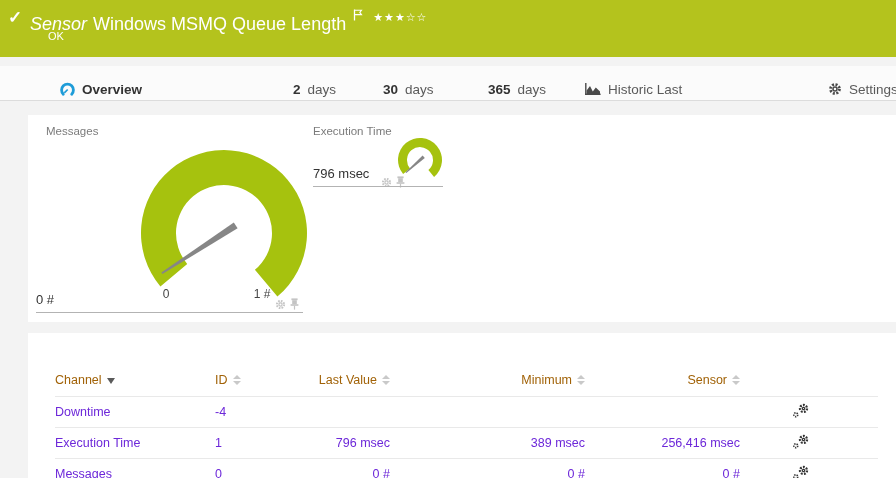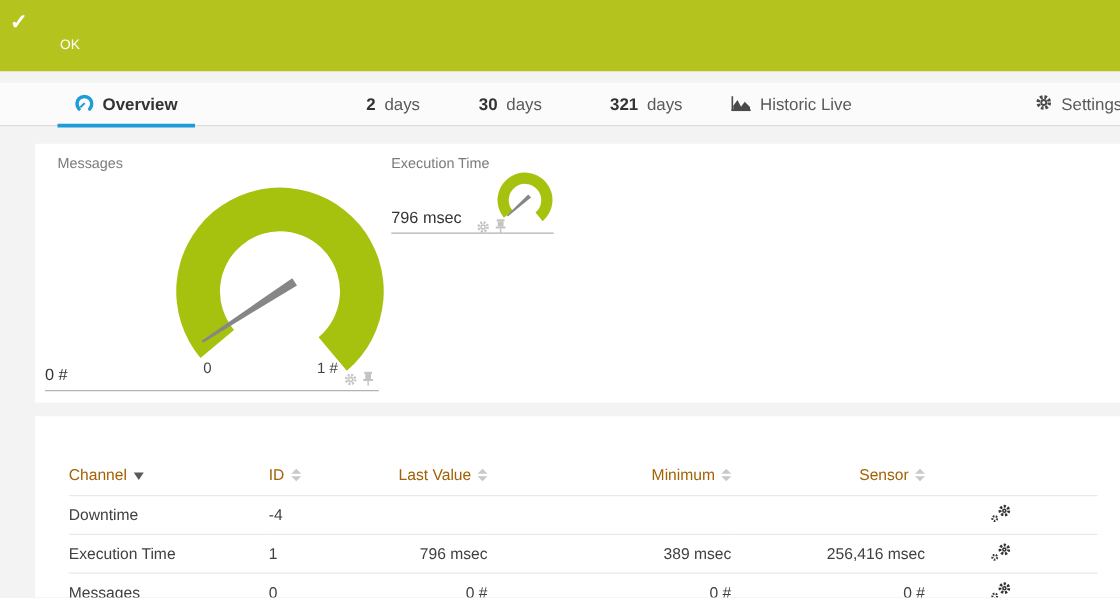--- a/index.html
+++ b/index.html
@@ -10,42 +10,42 @@
   .topbar { position:absolute; top:0; left:0; right:0; height:57px; background:#b4c31d; color:#fff; }
   .topbar .check { position:absolute; left:8px; top:7px; font-size:17px; font-weight:bold; }
   .title-line { position:absolute; left:30px; top:5px; font-size:18px; white-space:nowrap; }
   .title-line .kind { font-style:italic; margin-right:6px; }
   .title-line .flag { margin-left:7px; vertical-align:9px; }
   .title-line .stars { font-size:11px; letter-spacing:1px; vertical-align:9px; margin-left:10px; }
   .topbar .ok { position:absolute; left:48px; top:30px; font-size:11px; font-weight:normal; }
 
   
   .tabbar { position:absolute; top:66px; left:0; right:0; height:35px; background:#fbfbfb; border-bottom:1px solid #dcdcdc; }
-  .tab { position:absolute; top:0; height:35px; display:flex; align-items:center; gap:7px; padding:0 12px; font-size:13.5px; color:#5a5a5a; cursor:pointer; white-space:nowrap; }
+  .tab { position:absolute; top:16px; height:35px; display:flex; align-items:flex-start; gap:7px; padding:0 12px; font-size:13.5px; color:#5a5a5a; cursor:pointer; white-space:nowrap; }
   .tab .num { font-weight:bold; color:#333; }
   .tab.active { color:#333; font-weight:bold; }
   .tab.active::after { content:""; position:absolute; left:0; right:0; bottom:-1px; height:3px; background:#1e9cd8; }
   .t0{left:46px; padding:0 14px;} .t1{left:158px;} .t2{left:281px;} .t3{left:371px;}
   .t4{left:476px;} .t5{left:573px;} .t6{left:726px;} .t7{left:816px;}
 
   
   .card { position:absolute; left:28px; right:0; background:#fff; }
   .card.gauges { top:115px; height:207px; }
   .card.table-card { top:333px; height:145px; }
 
   .glabel { position:absolute; font-size:11.5px; color:#7b7b7b; }
   .gvalue { position:absolute; font-size:13px; color:#333; }
   .scale-label { position:absolute; font-size:12px; color:#444; text-align:center; }
   .uline { position:absolute; height:1px; background:#b3b3b3; }
   .mini-icons { position:absolute; display:flex; gap:4px; align-items:flex-end; }
 
   
   table.chan { position:absolute; left:27px; right:18px; top:36px; border-collapse:collapse; width:calc(100% - 45px); table-layout:fixed; }
   table.chan th { font-weight:normal; font-size:12.5px; color:#a16207; padding:4px 0 9px 0; white-space:nowrap; }
-  table.chan td { font-size:12.5px; color:#404040; padding:6px 0; border-top:1px solid #e9e9e9; white-space:nowrap; }
+  table.chan td { font-size:12.5px; color:#6d28d9; padding:6px 0; border-top:1px solid #e9e9e9; white-space:nowrap; }
   table.chan tr.last td { border-bottom:1px solid #e9e9e9; }
   .al { text-align:left; } .ar { text-align:right; }
   th.ar .hwrap { justify-content:flex-end; }
   .hwrap { display:flex; align-items:center; gap:5px; }
   .sort-both { display:inline-flex; flex-direction:column; gap:2px; }
   .sort-both i { width:0; height:0; border-left:4px solid transparent; border-right:4px solid transparent; display:block; }
   .sort-both .up { border-bottom:4px solid #c9c9c9; }
   .sort-both .dn { border-top:4px solid #c9c9c9; }
   .sort-desc { width:0; height:0; border-left:4.5px solid transparent; border-right:4.5px solid transparent; border-top:6px solid #5a5a5a; display:inline-block; margin-top:2px; }
   td.gearcell { text-align:right; padding-right:68px !important; }
@@ -61,50 +61,56 @@
   <symbol id="sym-pin" viewBox="0 0 9 12">
     <rect x="1.4" y="0.4" width="6.2" height="1.8" fill="currentColor"></rect>
     <rect x="2.2" y="2.2" width="4.6" height="4" fill="currentColor"></rect>
     <rect x="0.6" y="6.2" width="7.8" height="1.6" fill="currentColor"></rect>
     <rect x="3.9" y="7.8" width="1.2" height="3.8" fill="currentColor"></rect>
   </symbol>
 </svg>
 
 <div class="topbar">
   <span class="check">✓</span>
+  <div class="title-line">
+    <span class="kind">Sensor</span><span>Windows MSMQ Queue Length</span><span class="flag"><svg width="10" height="12" viewBox="0 0 10 12">
+          <path d="M1.5 0.5 V11.5" stroke="#fff" stroke-width="1.3" fill="none"></path>
+          <path d="M1.5 1.2 H8.5 L6.8 3.4 L8.5 5.6 H1.5" fill="none" stroke="#fff" stroke-width="1.1"></path>
+        </svg></span><span class="stars">★★★☆☆</span>
+  </div>
   <div class="ok">OK</div>
 </div>
 
 <div class="tabbar">
   <div class="tab t0 active">
     <span><svg width="15" height="15" viewBox="0 0 16 16">
           <path d="M3.5 13 A6.3 6.3 0 1 1 12.5 13" fill="none" stroke="#1e9cd8" stroke-width="3" stroke-linecap="round"></path>
           <line x1="8.2" y1="8" x2="4.6" y2="11.6" stroke="#1e9cd8" stroke-width="1.8"></line>
         </svg></span>
     <span>Overview</span>
   </div>
   <div class="tab t2">
     <span class="num">2</span>
     <span>days</span>
   </div>
   <div class="tab t3">
     <span class="num">30</span>
     <span>days</span>
   </div>
   <div class="tab t4">
-    <span class="num">321</span>
+    <span class="num">365</span>
     <span>days</span>
   </div>
   <div class="tab t5">
     <span><svg width="16" height="13" viewBox="0 0 16 13">
           <path d="M1.6 12 L1.6 8.6 L5 4 L7.8 9.4 L10.8 5.4 L15 9.6 L15 12 Z" fill="#4a4a4a"></path>
           <line x1="0.8" y1="1" x2="0.8" y2="12.4" stroke="#4a4a4a" stroke-width="1.4"></line>
           <line x1="0" y1="12.3" x2="15.6" y2="12.3" stroke="#4a4a4a" stroke-width="1.4"></line>
         </svg></span>
-    <span>Historic Live</span>
+    <span>Historic Last</span>
   </div>
   <div class="tab t7">
     <span style="color:#4a4a4a"><svg width="14" height="14">
           <use href="#sym-gear"></use>
         </svg></span>
     <span>Settings</span>
   </div>
 </div>
 
 <div class="card gauges">

